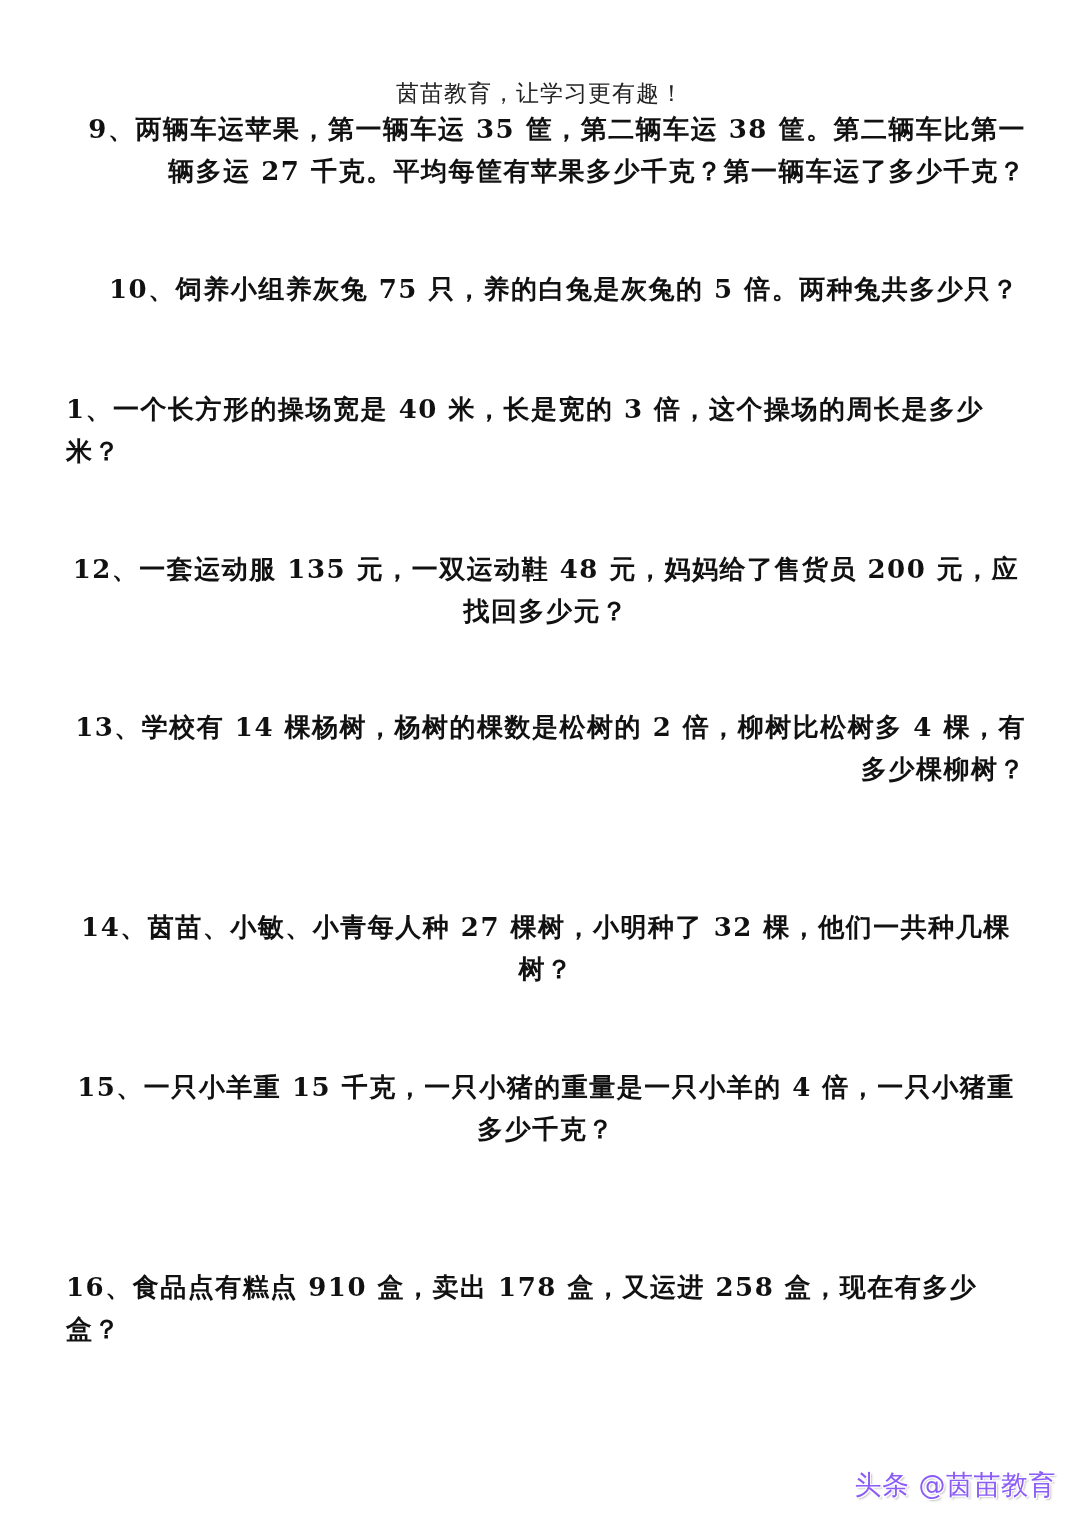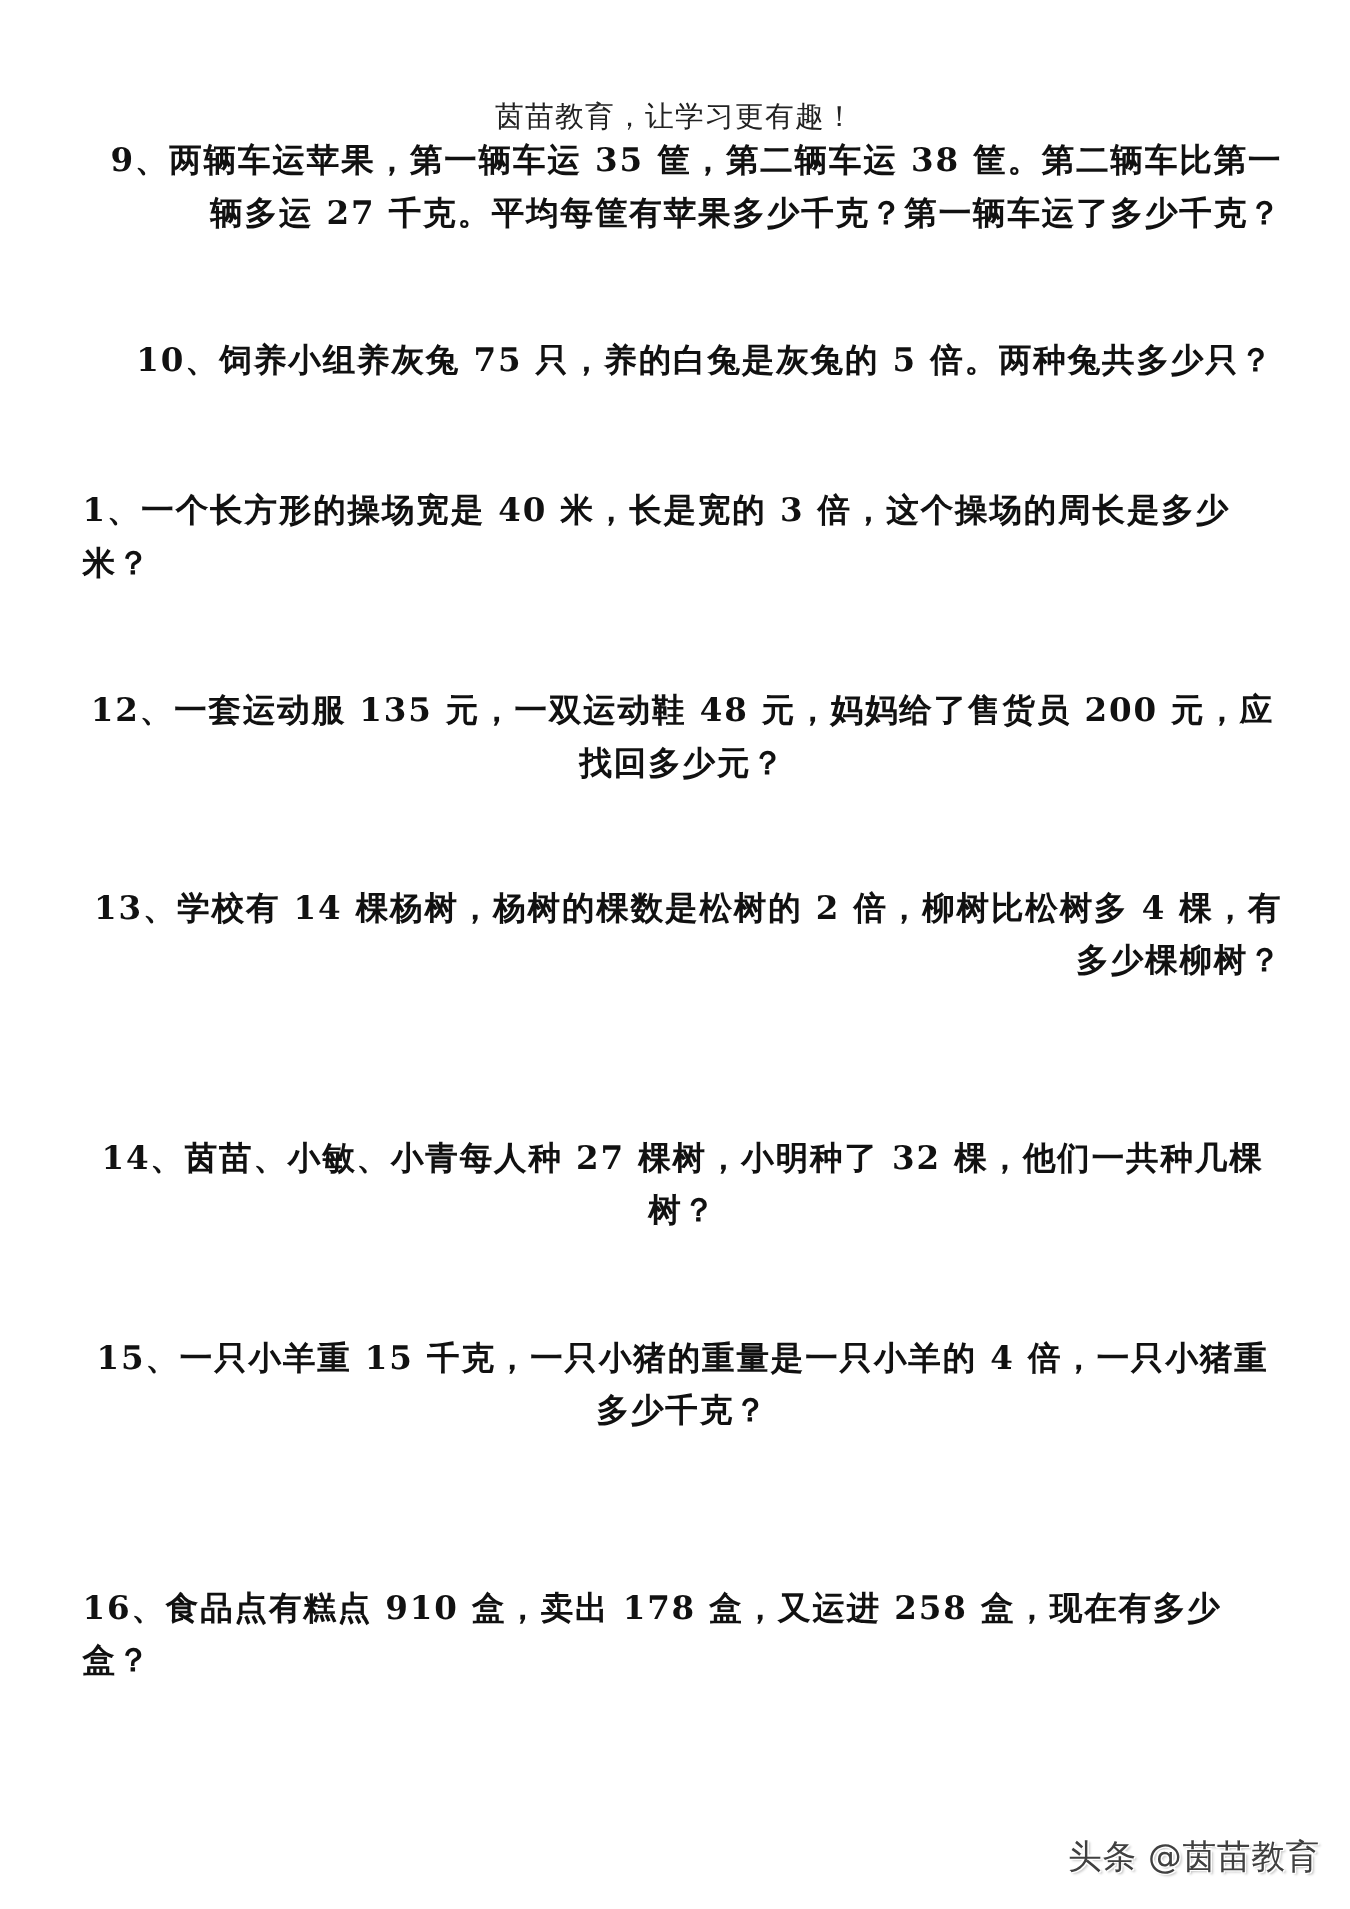--- a/index.html
+++ b/index.html
@@ -37,21 +37,21 @@
     }
     .problem .num {
       display: inline;
     }
     .watermark {
       position: absolute;
       right: 24px;
       bottom: 24px;
       font-family: "DejaVu Sans", "Liberation Sans", sans-serif;
       font-size: 27px;
-      color: #404040;
+      color: #8b5cf6;
       text-shadow: 1px 1px 0 #ffffff, -1px -1px 0 #ffffff, 1px -1px 0 #ffffff, -1px 1px 0 #ffffff, 2px 2px 2px rgba(0,0,0,0.25);
       letter-spacing: 0.5px;
     }
   </style>
 </head>
 <body>
 
 <div class="header">茵苗教育，让学习更有趣！</div>
 
 <div class="problem" style="top:108px;text-align:right;">

